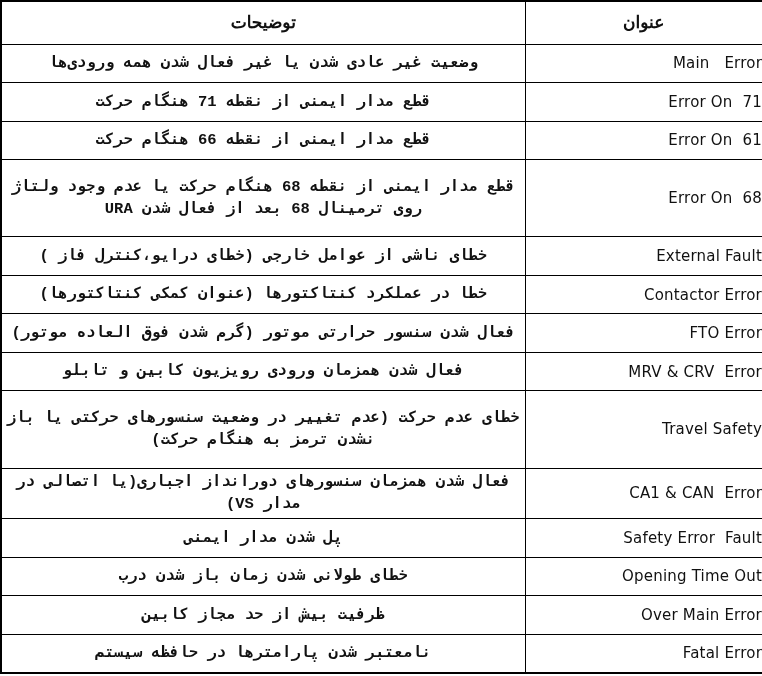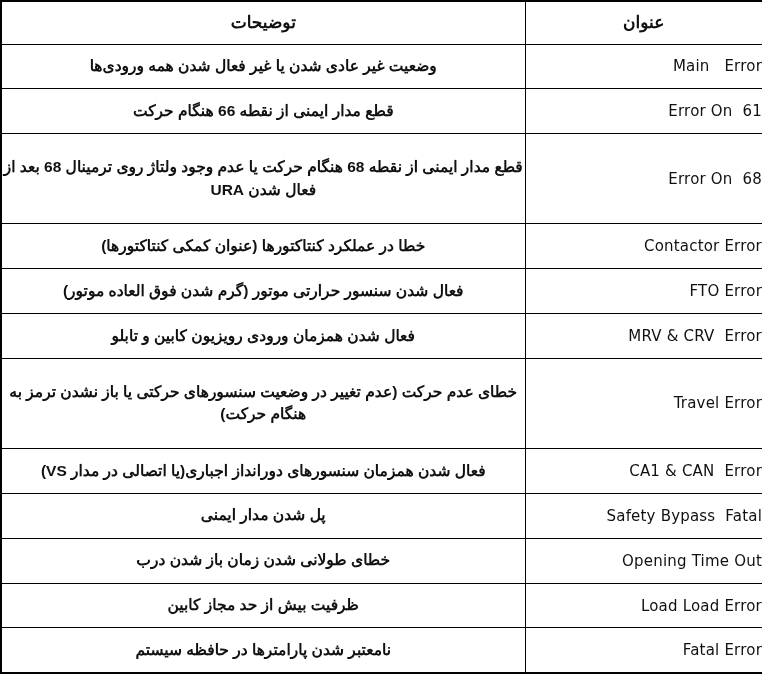--- a/index.html
+++ b/index.html
@@ -38,21 +38,21 @@
 
   th.desc-h, th.title-h {
     font-family: Liberation Serif, serif;
     font-weight: bold;
     font-size: 17px;
     text-align: center;
     vertical-align: middle;
     direction: rtl;
   }
   td.desc {
-    font-family: Liberation Sans, sans-serif;
+    font-family: Liberation Mono, monospace;
     font-weight: bold;
     font-size: 15.5px;
     text-align: center;
     vertical-align: middle;
     direction: rtl;
     padding: 1px 22px;
     line-height: 1.45;
   }
   td.title {
     font-family: "DejaVu Sans", sans-serif;
@@ -79,58 +79,66 @@
         <th class="desc-h">توضیحات</th>
         <th class="title-h">عنوان</th>
       </tr>
     </thead>
     <tbody>
       <tr class="row">
         <td class="desc">وضعیت غیر عادی شدن یا غیر فعال شدن همه ورودی‌ها</td>
         <td class="title">Main   Error</td>
       </tr>
       <tr class="row">
+        <td class="desc">قطع مدار ایمنی از نقطه 71 هنگام حرکت</td>
+        <td class="title">Error On  71</td>
+      </tr>
+      <tr class="row">
         <td class="desc">قطع مدار ایمنی از نقطه 66 هنگام حرکت</td>
         <td class="title">Error On  61</td>
       </tr>
       <tr class="row tall">
         <td class="desc">قطع مدار ایمنی از نقطه 68 هنگام حرکت یا عدم وجود ولتاژ روی ترمینال 68 بعد از فعال شدن URA</td>
         <td class="title">Error On  68</td>
+      </tr>
+      <tr class="row">
+        <td class="desc">خطای ناشی از عوامل خارجی (خطای درایو،کنترل فاز )</td>
+        <td class="title">External Fault</td>
       </tr>
       <tr class="row">
         <td class="desc">خطا در عملکرد کنتاکتورها (عنوان کمکی کنتاکتورها)</td>
         <td class="title">Contactor Error</td>
       </tr>
       <tr class="row">
         <td class="desc">فعال شدن سنسور حرارتی موتور (گرم شدن فوق العاده موتور)</td>
         <td class="title">FTO Error</td>
       </tr>
       <tr class="row">
         <td class="desc">فعال شدن همزمان ورودی رویزیون کابین و تابلو</td>
         <td class="title">MRV &amp; CRV  Error</td>
       </tr>
       <tr class="row tall">
         <td class="desc">خطای عدم حرکت (عدم تغییر در وضعیت سنسورهای حرکتی یا باز نشدن ترمز به هنگام حرکت)</td>
-        <td class="title">Travel Error</td>
+        <td class="title">Travel Safety</td>
       </tr>
       <tr class="row">
         <td class="desc">فعال شدن همزمان سنسورهای دورانداز اجباری(یا اتصالی در مدار VS)</td>
         <td class="title">CA1 &amp; CAN  Error</td>
       </tr>
       <tr class="row">
         <td class="desc">پل شدن مدار ایمنی</td>
-        <td class="title">Safety Bypass  Fatal</td>
+        <td class="title">Safety Error  Fault</td>
       </tr>
       <tr class="row">
         <td class="desc">خطای طولانی شدن زمان باز شدن درب</td>
         <td class="title">Opening Time Out</td>
       </tr>
       <tr class="row">
         <td class="desc">ظرفیت بیش از حد مجاز کابین</td>
-        <td class="title">Load Load Error</td>
+        <td class="title">Over Main Error</td>
       </tr>
       <tr class="row">
         <td class="desc">نامعتبر شدن پارامترها در حافظه سیستم</td>
         <td class="title">Fatal Error</td>
       </tr>
     </tbody>
   </table>
 </div>
 
 </body></html>

